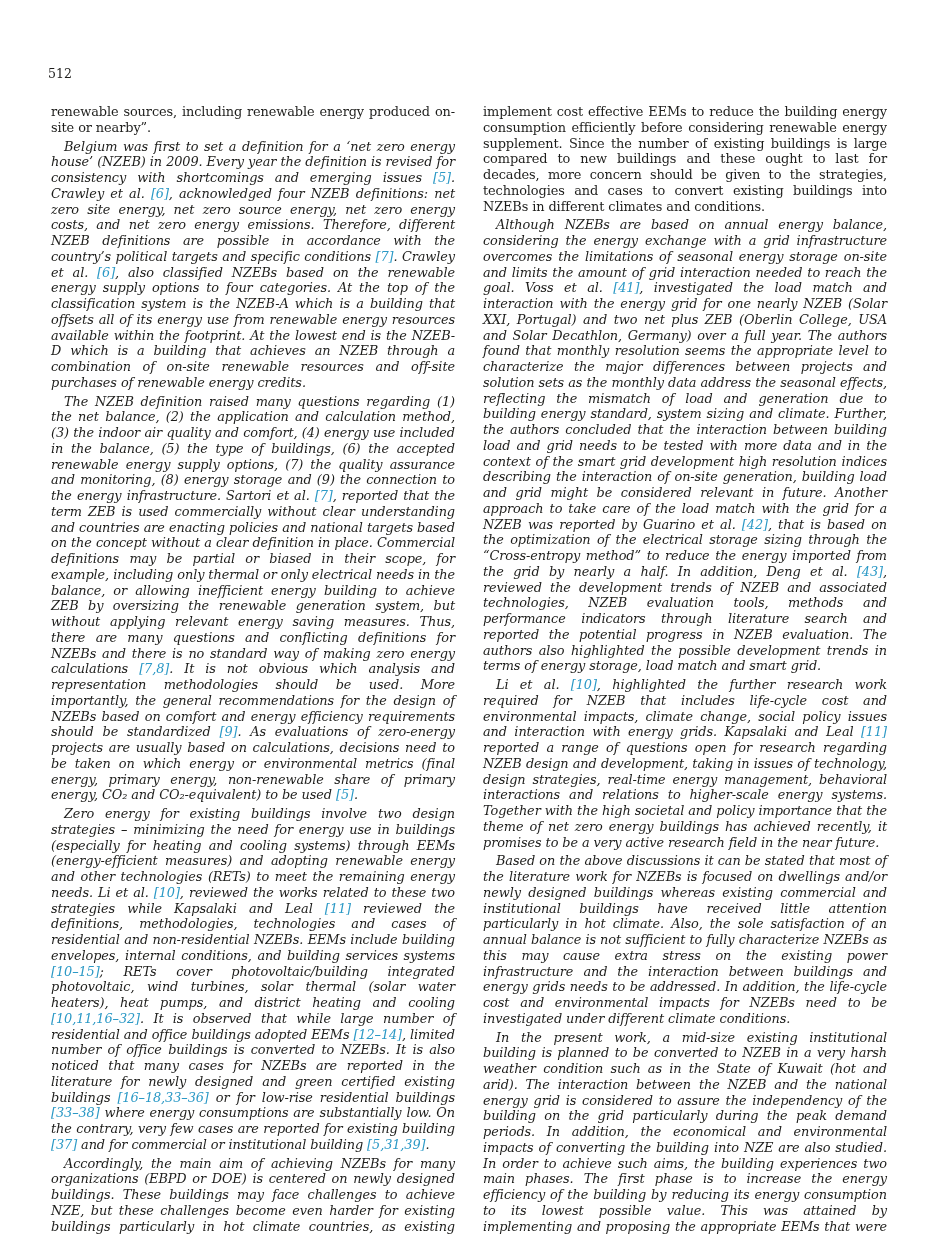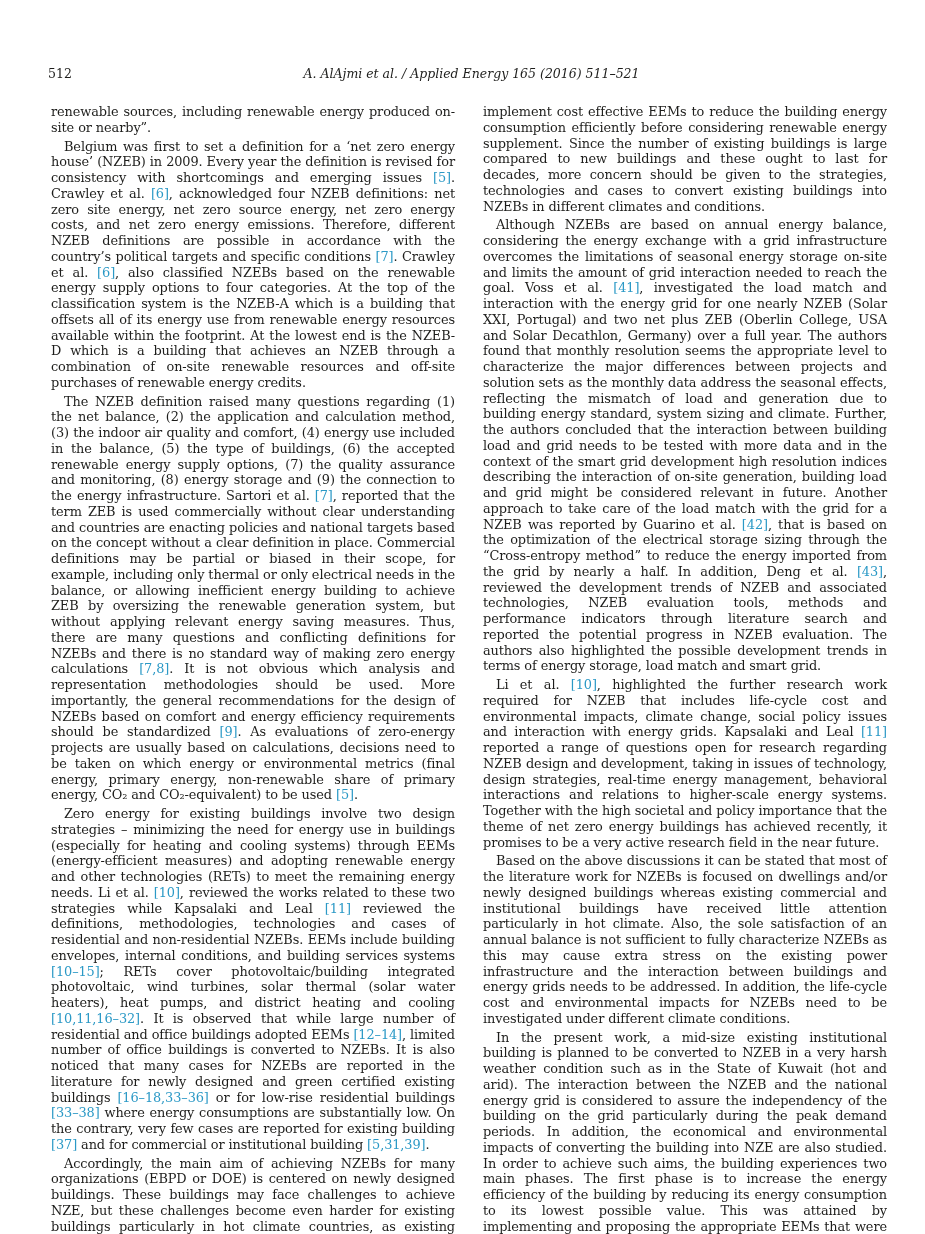--- a/index.html
+++ b/index.html
@@ -35,30 +35,29 @@
   .col {
     width: 410px;
     text-align: justify;
     font-size: 12.9px;
     line-height: 15.75px;
     letter-spacing: -0.1px;
     hyphens: auto;
     -webkit-hyphens: auto;
   }
   p.para { margin: 3px; padding: 0; }
-  p.para.indent { text-indent: 13px; }
+  p.para.indent { text-indent: 13px; font-style: italic; }
   .cite { color: var(--cite-color, #2b99c6); }
 </style>
 </head>
 <body>
 
 <div class="page">
   <div class="header">
     <span class="folio">512</span>
-    <div class="running-head">A. AlAjmi et al. / Applied Energy 165 (2016) 511–521</div>
   </div>
 
   <div class="columns">
     <div class="col">
         <p class="para">renewable sources, including renewable energy produced on-site or nearby”.</p>
         <p class="para indent">Belgium was first to set a definition for a ‘net zero energy house’ (NZEB) in 2009. Every year the definition is revised for consistency with shortcomings and emerging issues <span class="cite">[5]</span>. Crawley et al. <span class="cite">[6]</span>, acknowledged four NZEB definitions: net zero site energy, net zero source energy, net zero energy costs, and net zero energy emissions. Therefore, different NZEB definitions are possible in accordance with the country’s political targets and specific conditions <span class="cite">[7]</span>. Crawley et al. <span class="cite">[6]</span>, also classified NZEBs based on the renewable energy supply options to four categories. At the top of the classification system is the NZEB-A which is a building that offsets all of its energy use from renewable energy resources available within the footprint. At the lowest end is the NZEB-D which is a building that achieves an NZEB through a combination of on-site renewable resources and off-site purchases of renewable energy credits.</p>
         <p class="para indent">The NZEB definition raised many questions regarding (1) the net balance, (2) the application and calculation method, (3) the indoor air quality and comfort, (4) energy use included in the balance, (5) the type of buildings, (6) the accepted renewable energy supply options, (7) the quality assurance and monitoring, (8) energy storage and (9) the connection to the energy infrastructure. Sartori et al. <span class="cite">[7]</span>, reported that the term ZEB is used commercially without clear understanding and countries are enacting policies and national targets based on the concept without a clear definition in place. Commercial definitions may be partial or biased in their scope, for example, including only thermal or only electrical needs in the balance, or allowing inefficient energy building to achieve ZEB by oversizing the renewable generation system, but without applying relevant energy saving measures. Thus, there are many questions and conflicting definitions for NZEBs and there is no standard way of making zero energy calculations <span class="cite">[7,8]</span>. It is not obvious which analysis and representation methodologies should be used. More importantly, the general recommendations for the design of NZEBs based on comfort and energy efficiency requirements should be standardized <span class="cite">[9]</span>. As evaluations of zero-energy projects are usually based on calculations, decisions need to be taken on which energy or environmental metrics (final energy, primary energy, non-renewable share of primary energy, CO₂ and CO₂-equivalent) to be used <span class="cite">[5]</span>.</p>
         <p class="para indent">Zero energy for existing buildings involve two design strategies – minimizing the need for energy use in buildings (especially for heating and cooling systems) through EEMs (energy-efficient measures) and adopting renewable energy and other technologies (RETs) to meet the remaining energy needs. Li et al. <span class="cite">[10]</span>, reviewed the works related to these two strategies while Kapsalaki and Leal <span class="cite">[11]</span> reviewed the definitions, methodologies, technologies and cases of residential and non-residential NZEBs. EEMs include building envelopes, internal conditions, and building services systems <span class="cite">[10–15]</span>; RETs cover photovoltaic/building integrated photovoltaic, wind turbines, solar thermal (solar water heaters), heat pumps, and district heating and cooling <span class="cite">[10,11,16–32]</span>. It is observed that while large number of residential and office buildings adopted EEMs <span class="cite">[12–14]</span>, limited number of office buildings is converted to NZEBs. It is also noticed that many cases for NZEBs are reported in the literature for newly designed and green certified existing buildings <span class="cite">[16–18,33–36]</span> or for low-rise residential buildings <span class="cite">[33–38]</span> where energy consumptions are substantially low. On the contrary, very few cases are reported for existing building <span class="cite">[37]</span> and for commercial or institutional building <span class="cite">[5,31,39]</span>.</p>
         <p class="para indent">Accordingly, the main aim of achieving NZEBs for many organizations (EBPD or DOE) is centered on newly designed buildings. These buildings may face challenges to achieve NZE, but these challenges become even harder for existing buildings particularly in hot climate countries, as existing buildings should undergo a comprehensive energy auditing process  and</p>
       </div>

